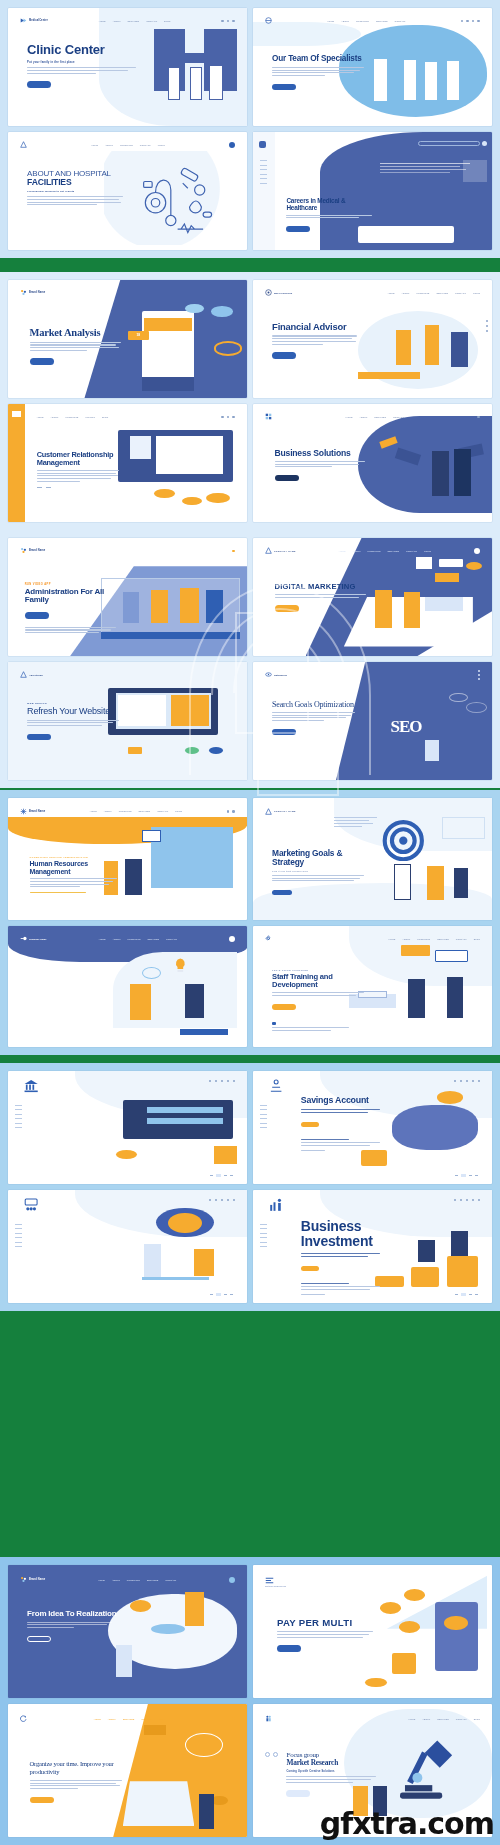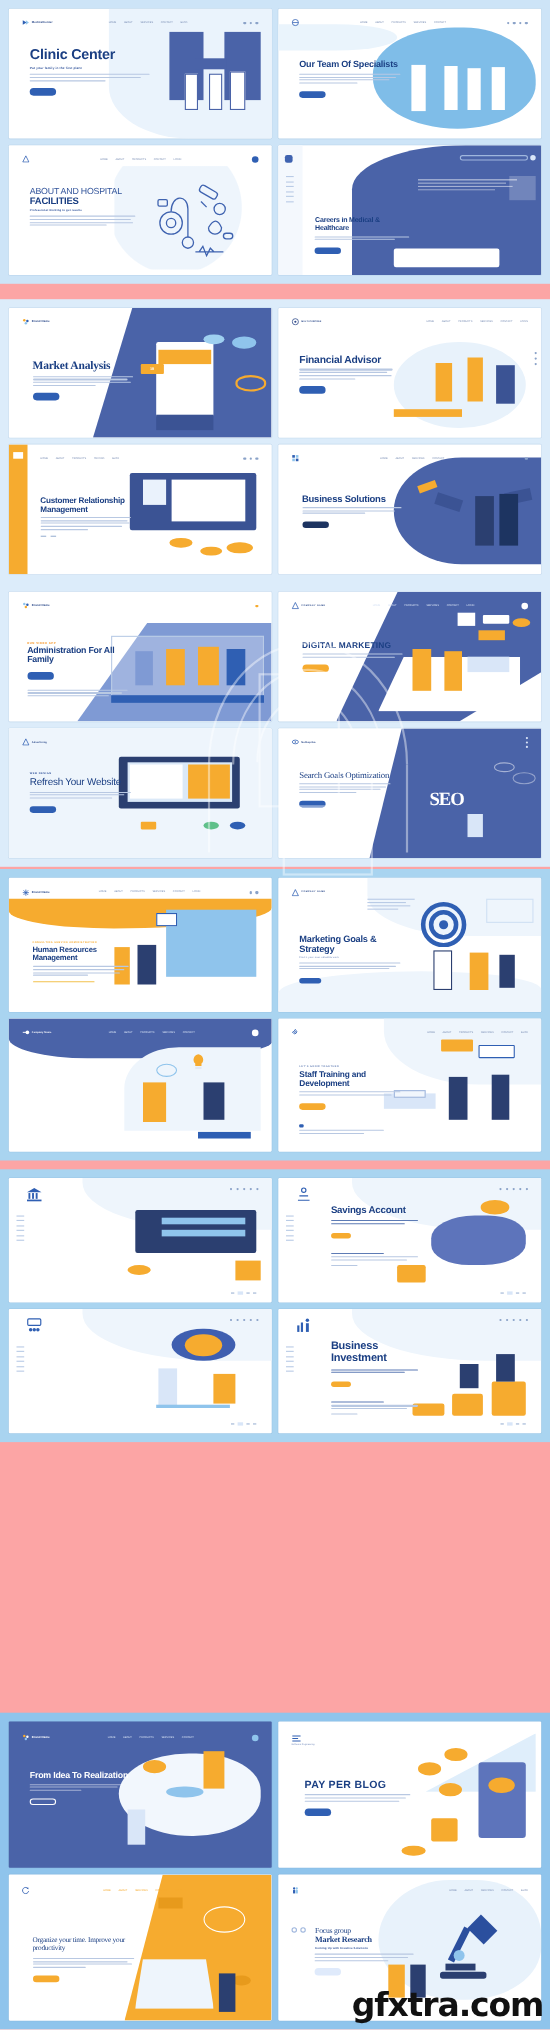--- a/index.html
+++ b/index.html
@@ -1,21 +1,21 @@
 <!DOCTYPE html>
 <html><head>
 <meta charset="utf-8">
 <style>
   * { box-sizing: border-box; margin:0; padding:0; }
   html,body { background:#ffffff; }
   body {
     width:500px; height:1845px; position:relative; overflow:hidden;
     font-family:"Liberation Sans", sans-serif;
   }
-  .page { position:relative; width:500px; height:1845px; background:#fca5a5; }
+  .page { position:relative; width:500px; height:1845px; background:#15803d; }
 
   
   .group {
     position:absolute; left:0; width:500px;
     background:#cde4f7;
     padding:8px 8px;
     display:grid; grid-template-columns:1fr 1fr; gap:6px;
   }
   .group.pale { background:#dcecfa; }
 
@@ -947,21 +947,21 @@
         <div style="position:absolute;right:10%;top:36%;width:7%;height:22%;background:#2b3f70;"></div>
         <div style="position:absolute;right:24%;top:44%;width:7%;height:20%;background:#2b3f70;"></div>
         <div class="pager">
             <i></i>
             <b></b>
             <i></i>
             <i></i>
           </div>
 
         <div class="hero" style="left:20%;top:26%;width:36%;">
-          <div class="h1" style="font-size:10px;">Business Investment</div>
+          <div class="h1" style="font-size:14px;">Business Investment</div>
           <div class="para" style="margin-top:4px">
             <i style="width:92%;background:#5d7bb5"></i>
               <i style="width:78%;background:#5d7bb5"></i>
           </div>
           <div class="btn yellow" style="width:18px;height:5px"></div>
           <div style="margin-top:8px">
             <div class="para">
                 <i style="width:56%;background:#5d7bb5"></i>
               </div>
             <div class="para" style="margin-top:2px">
@@ -1036,21 +1036,21 @@
         <div class="nav" style="height:14%">
           <div class="brand" style="flex-direction:column;align-items:flex-start;gap:1px">
             <svg style="width:9px;height:7px" viewBox="0 0 12 9">
               <path d="M1 1.5 H11 M1 4.5 H8 M1 7.5 H11" stroke="#2f5fb3" stroke-width="1.3"></path>
             </svg>
             <span class="brand-text" style="font-size:2px;font-weight:400;color:#6d86b8">Software Engineering</span>
           </div>
         </div>
 
         <div class="hero" style="left:10%;top:40%;width:42%;">
-          <div class="h1" style="font-size:9.6px;letter-spacing:.3px;">PAY PER BLOG</div>
+          <div class="h1" style="font-size:9.6px;letter-spacing:.3px;">PAY PER MULTI</div>
           <div class="para">
             <i style="width:96%"></i>
               <i style="width:92%"></i>
               <i style="width:86%"></i>
           </div>
           <div class="btn"></div>
         </div>
       </div>
     </div>
 

